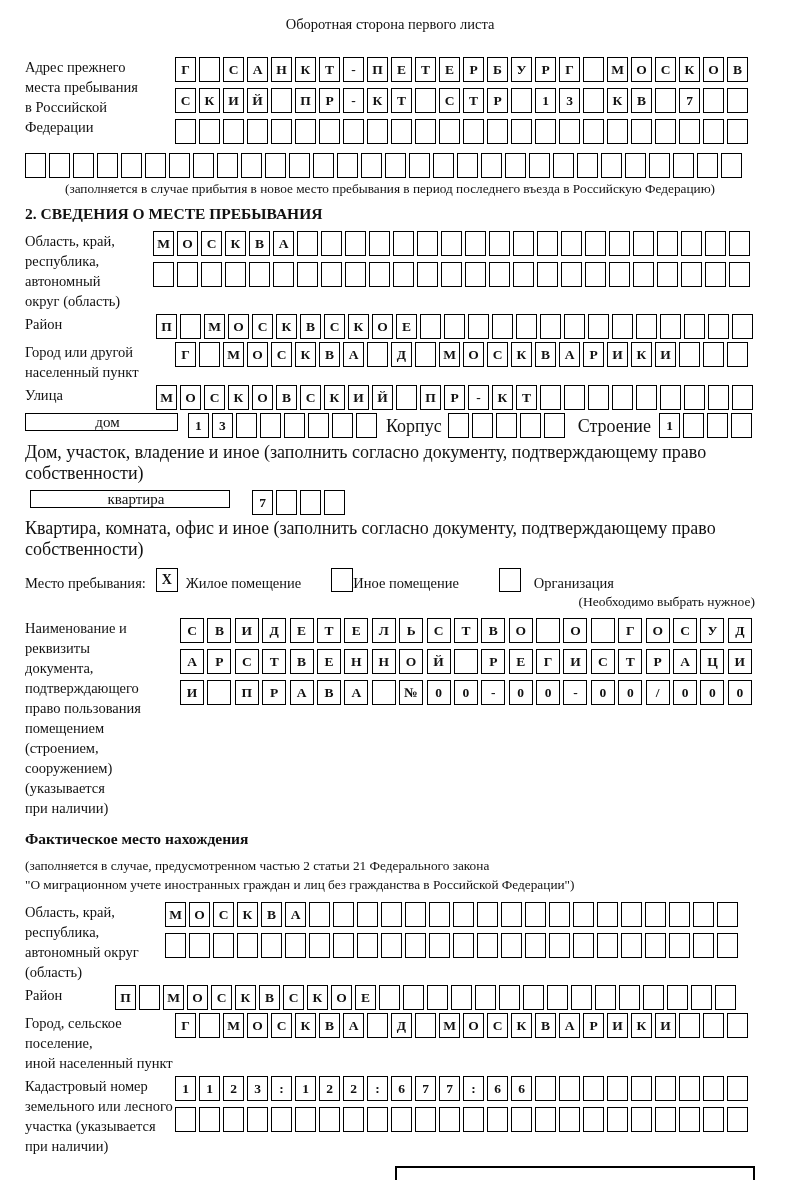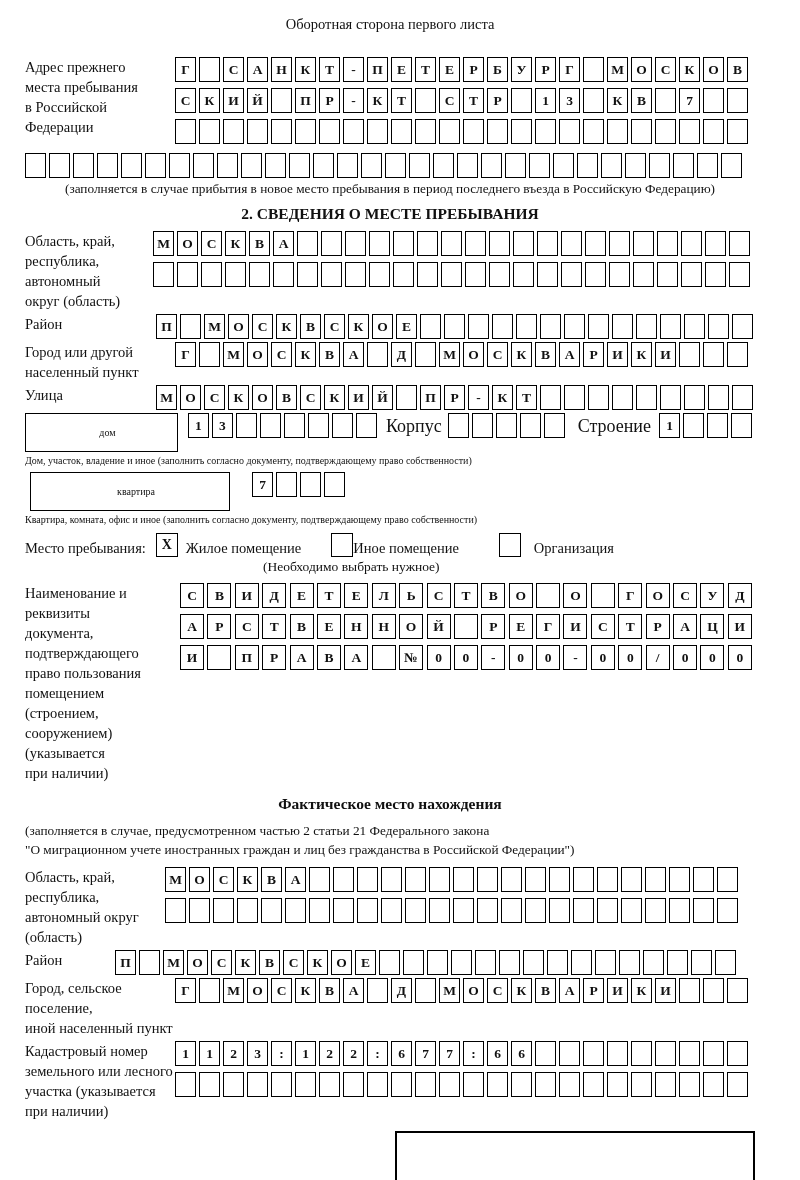--- a/index.html
+++ b/index.html
@@ -17,32 +17,32 @@
 
   .cells{display:flex;}
   .cell{flex:0 0 21px;height:25px;border:1.6px solid #000;margin-right:3px;
         box-sizing:border-box;display:flex;align-items:center;justify-content:center;
         font-size:13.5px;font-weight:600;}
   .cells-wide .cell{flex:0 0 24px;margin-right:3.4px;font-size:13.5px;}
 
   .stack>.cells{margin-bottom:6px;}
 
   .caption{font-size:13.3px;text-align:center;margin:1px 0 6px 0;line-height:17px;}
-  .caption-left{font-size:10px;margin:1px 0 6px 0;}
-  .sec-title{font-weight:bold;font-size:15.5px;text-align:center;margin:8px 0 8px 0;}
-
-  .name-box{border:1.6px solid #000;height:39px;box-sizing:border-box;display:flex;
-            align-items:center;justify-content:center;font-size:10px;padding-left:12px;}
+  .caption-left{font-size:18px;margin:1px 0 6px 0;}
+  .sec-title{font-weight:bold;font-size:15.5px;text-align:left;margin:8px 0 8px 0;}
+
+  .name-box{border:1.6px solid #000;height:18px;box-sizing:border-box;display:flex;
+            align-items:center;justify-content:center;font-size:15px;padding-left:12px;}
   .inline-label{font-size:18px;line-height:26px;}
 
   .checkbox{width:22px;height:24px;border:1.6px solid #000;box-sizing:border-box;
             display:flex;align-items:center;justify-content:center;
             font-size:14px;font-weight:600;}
   .stay-row{display:flex;align-items:flex-end;margin:8px 0 2px 0;font-size:14.5px;}
-  .stay-note{font-size:13.5px;margin:0 0 8px 238px;}
+  .stay-note{font-size:13.5px;margin:0 0 8px 238px;text-align:right;}
 
   .fact-cap{font-size:13.3px;line-height:19px;margin-bottom:8px;}
 
   .stamp-wrap{margin-left:370px;margin-top:10px;}
   .stamp-box{width:360px;height:168px;border:2px solid #000;box-sizing:border-box;}
 </style>
 </head>
 <body>
 
 <div class="page">

